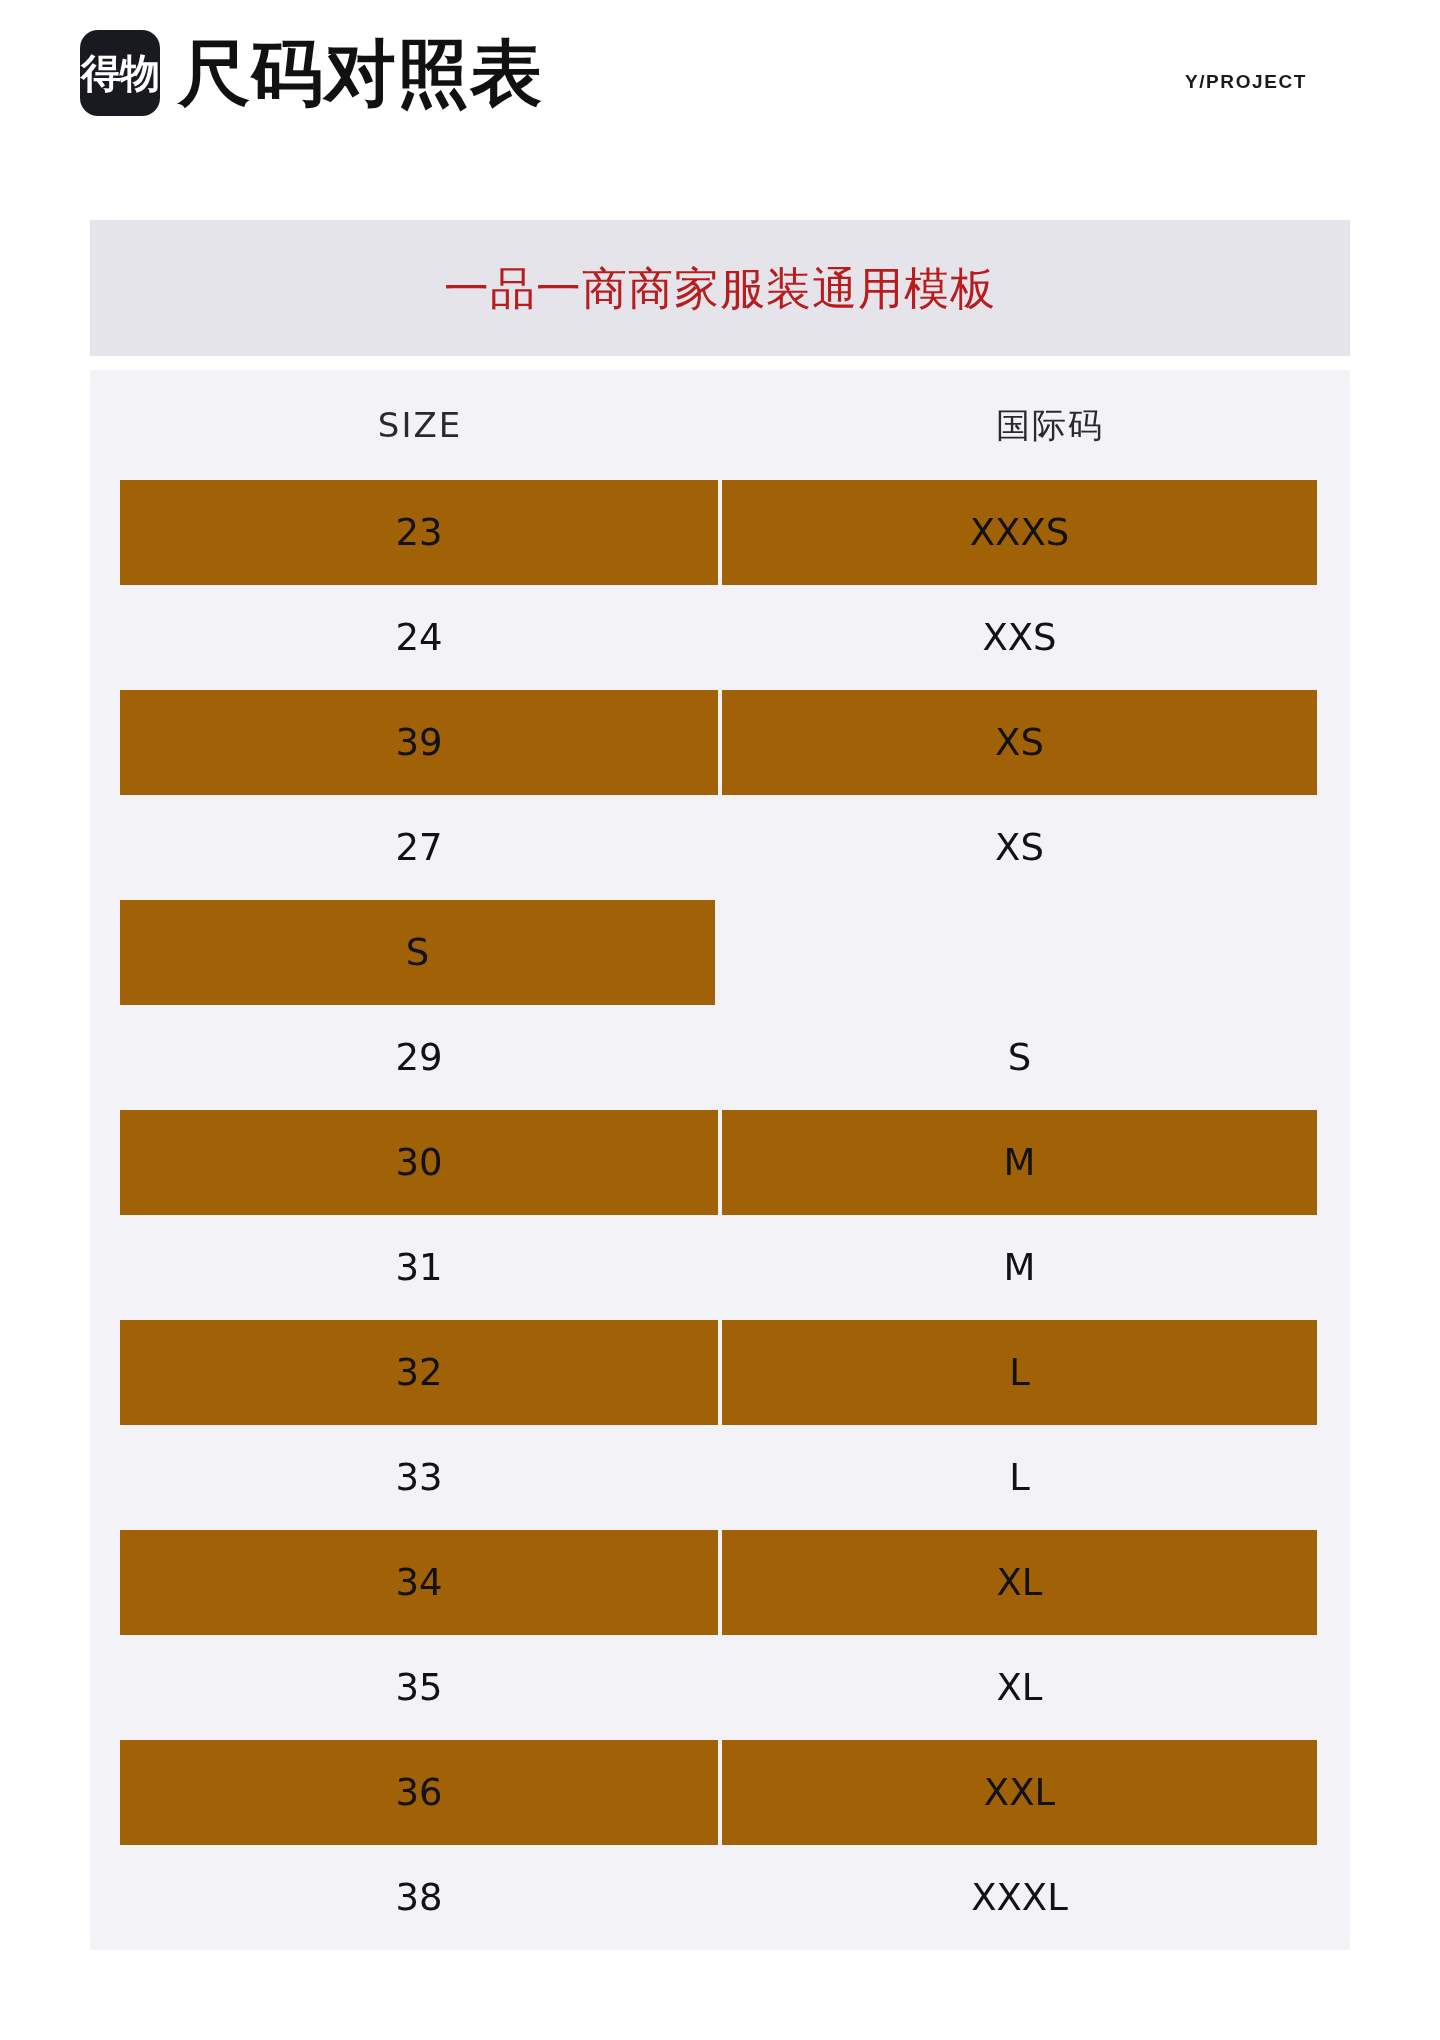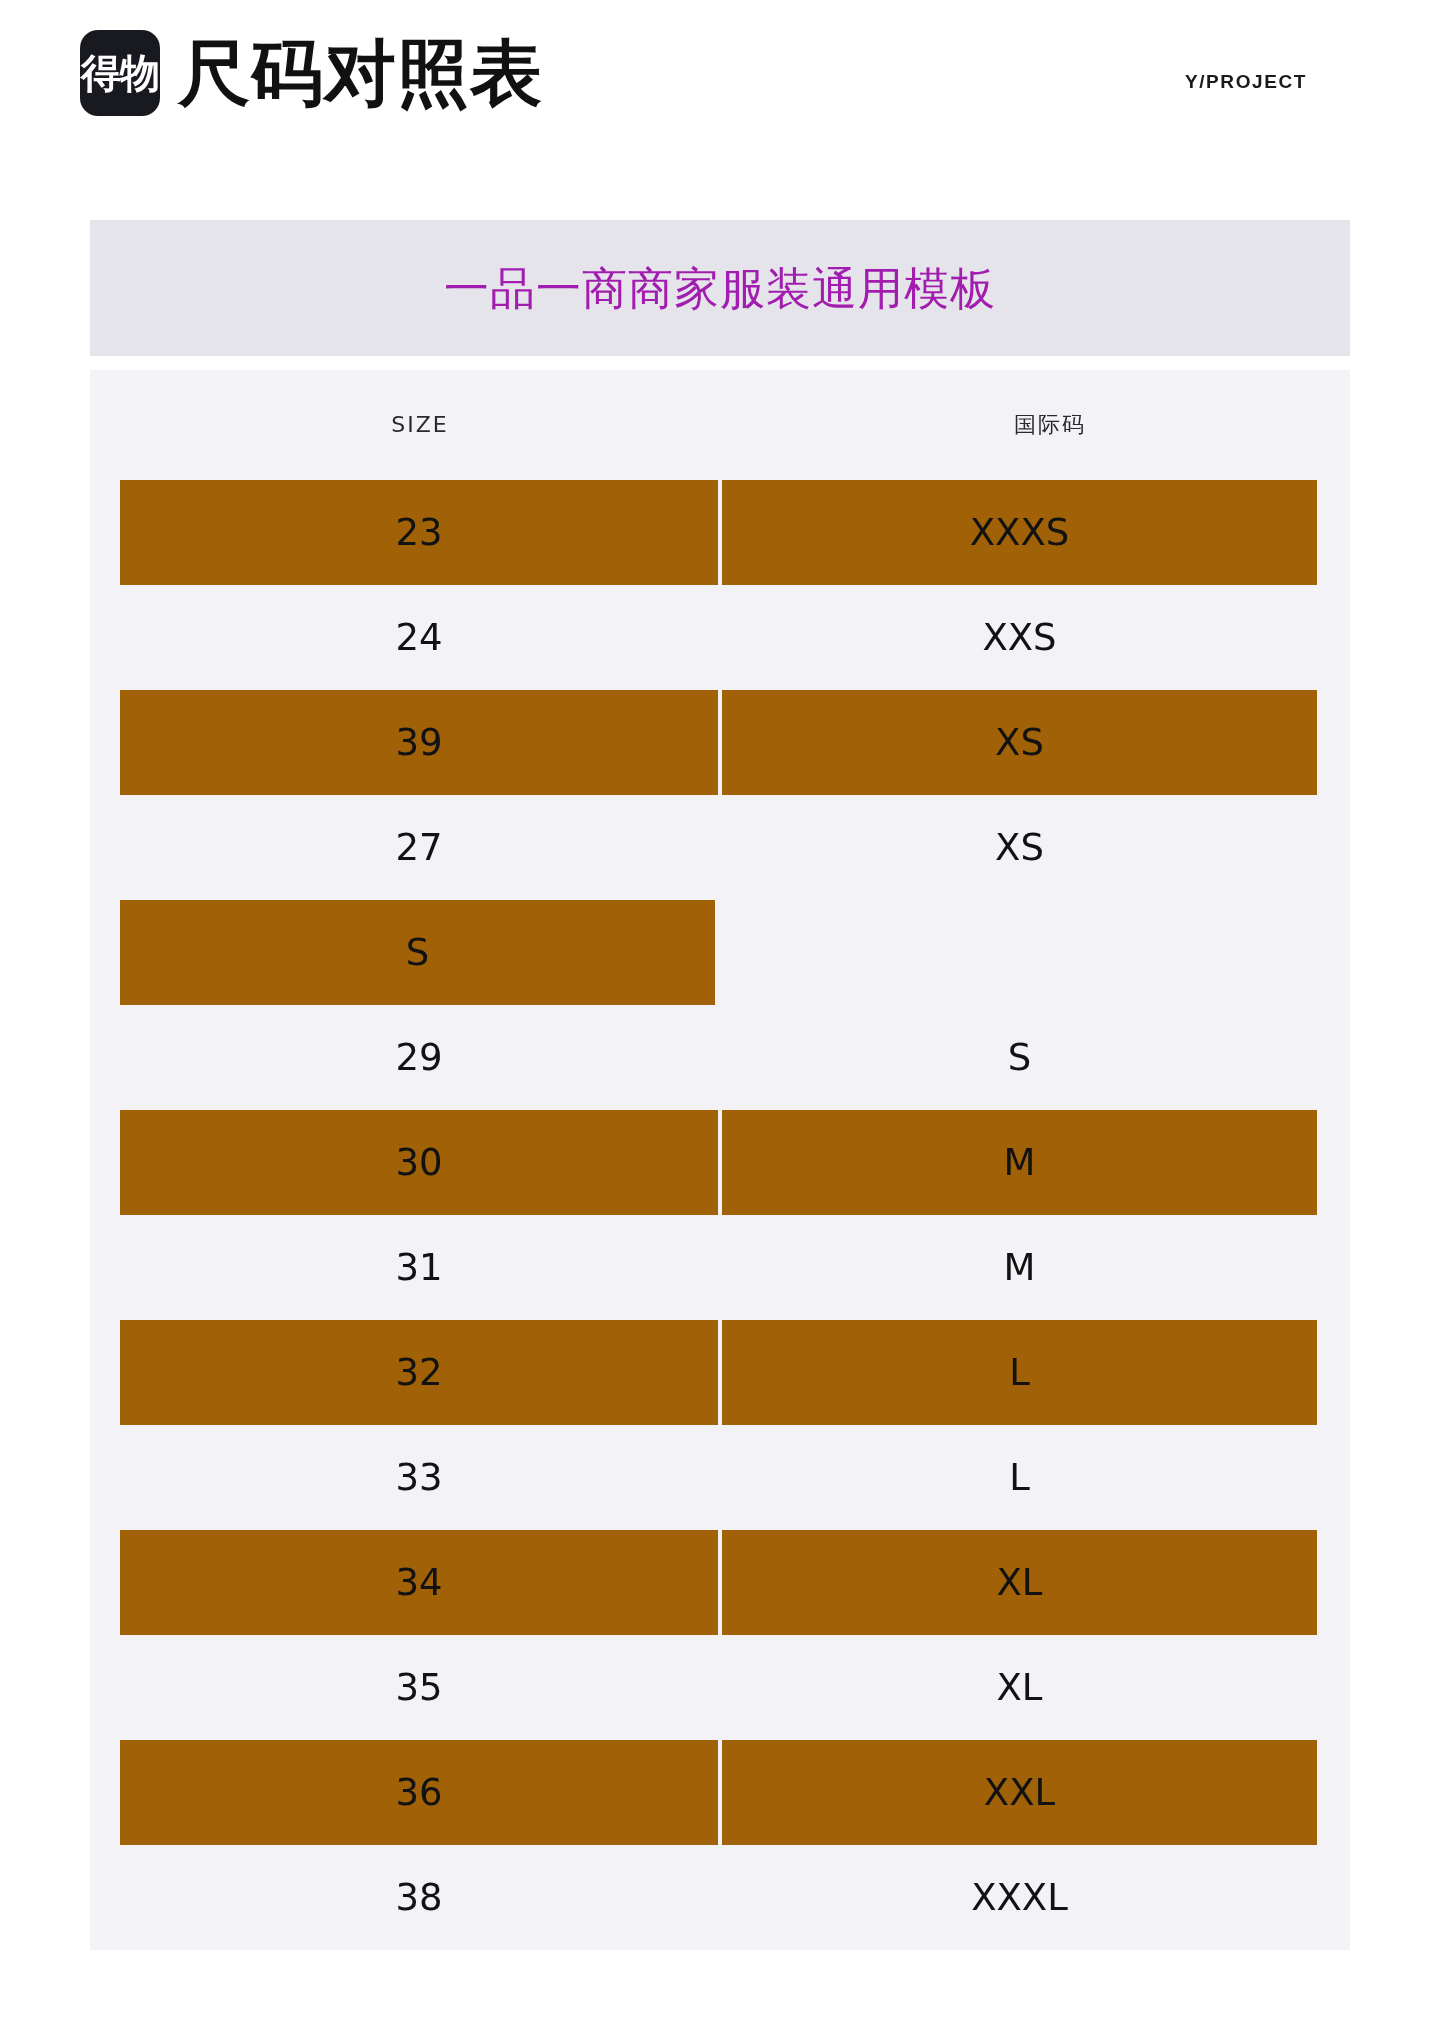--- a/index.html
+++ b/index.html
@@ -76,21 +76,21 @@
     height: 136px;
     background: #e4e4ea;
     display: flex;
     align-items: center;
     justify-content: center;
   }
   .table-title-text {
     font-size: 45px;
     font-weight: 400;
     letter-spacing: 1px;
-    color: #a21caf;
+    color: #b91c1c;
     line-height: 1;
     font-family: "DejaVu Sans", "Liberation Sans", sans-serif;
   }
 
   
   .size-table {
     position: absolute;
     left: 90px;
     top: 370px;
     width: 1260px;
@@ -99,21 +99,21 @@
   }
   .size-table-head {
     display: flex;
     height: 110px;
     align-items: center;
   }
   .size-table-head .th {
     display: flex;
     align-items: center;
     justify-content: center;
-    font-size: 22px;
+    font-size: 34px;
     font-weight: 400;
     letter-spacing: 2px;
     color: #2a2a2a;
     line-height: 1;
     font-family: "DejaVu Sans", "Liberation Sans", sans-serif;
   }
   .th-size   { width: 660px; }
   .th-intl   { width: 600px; }
 
   .size-row {

